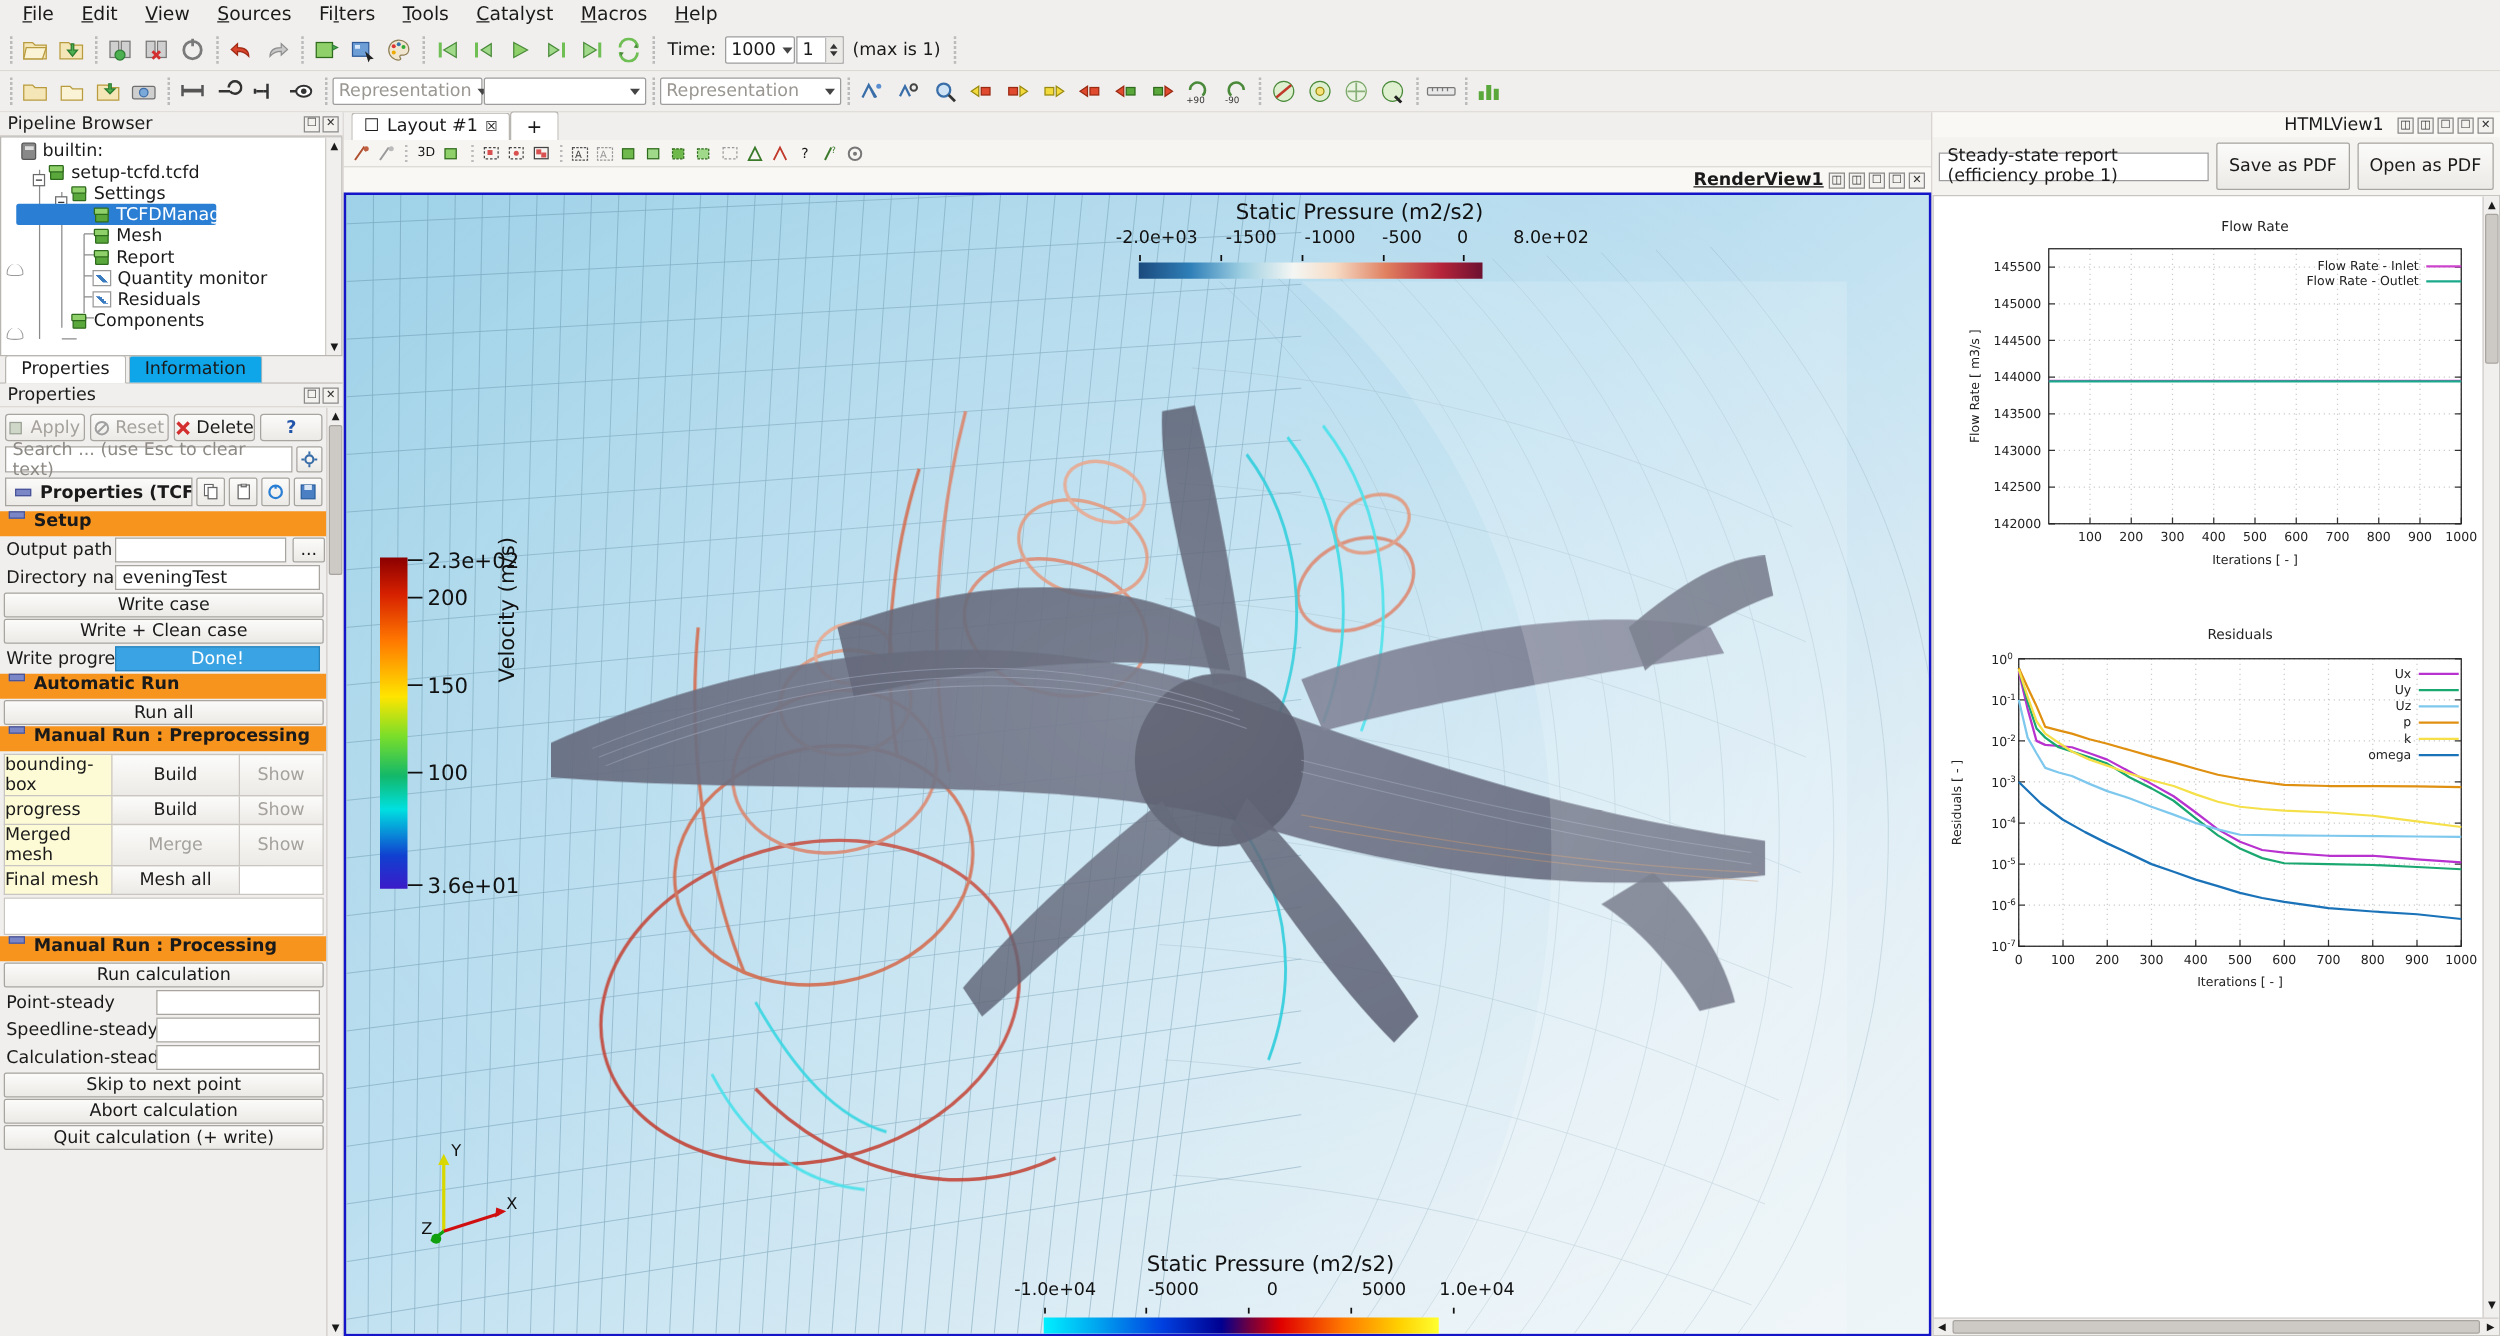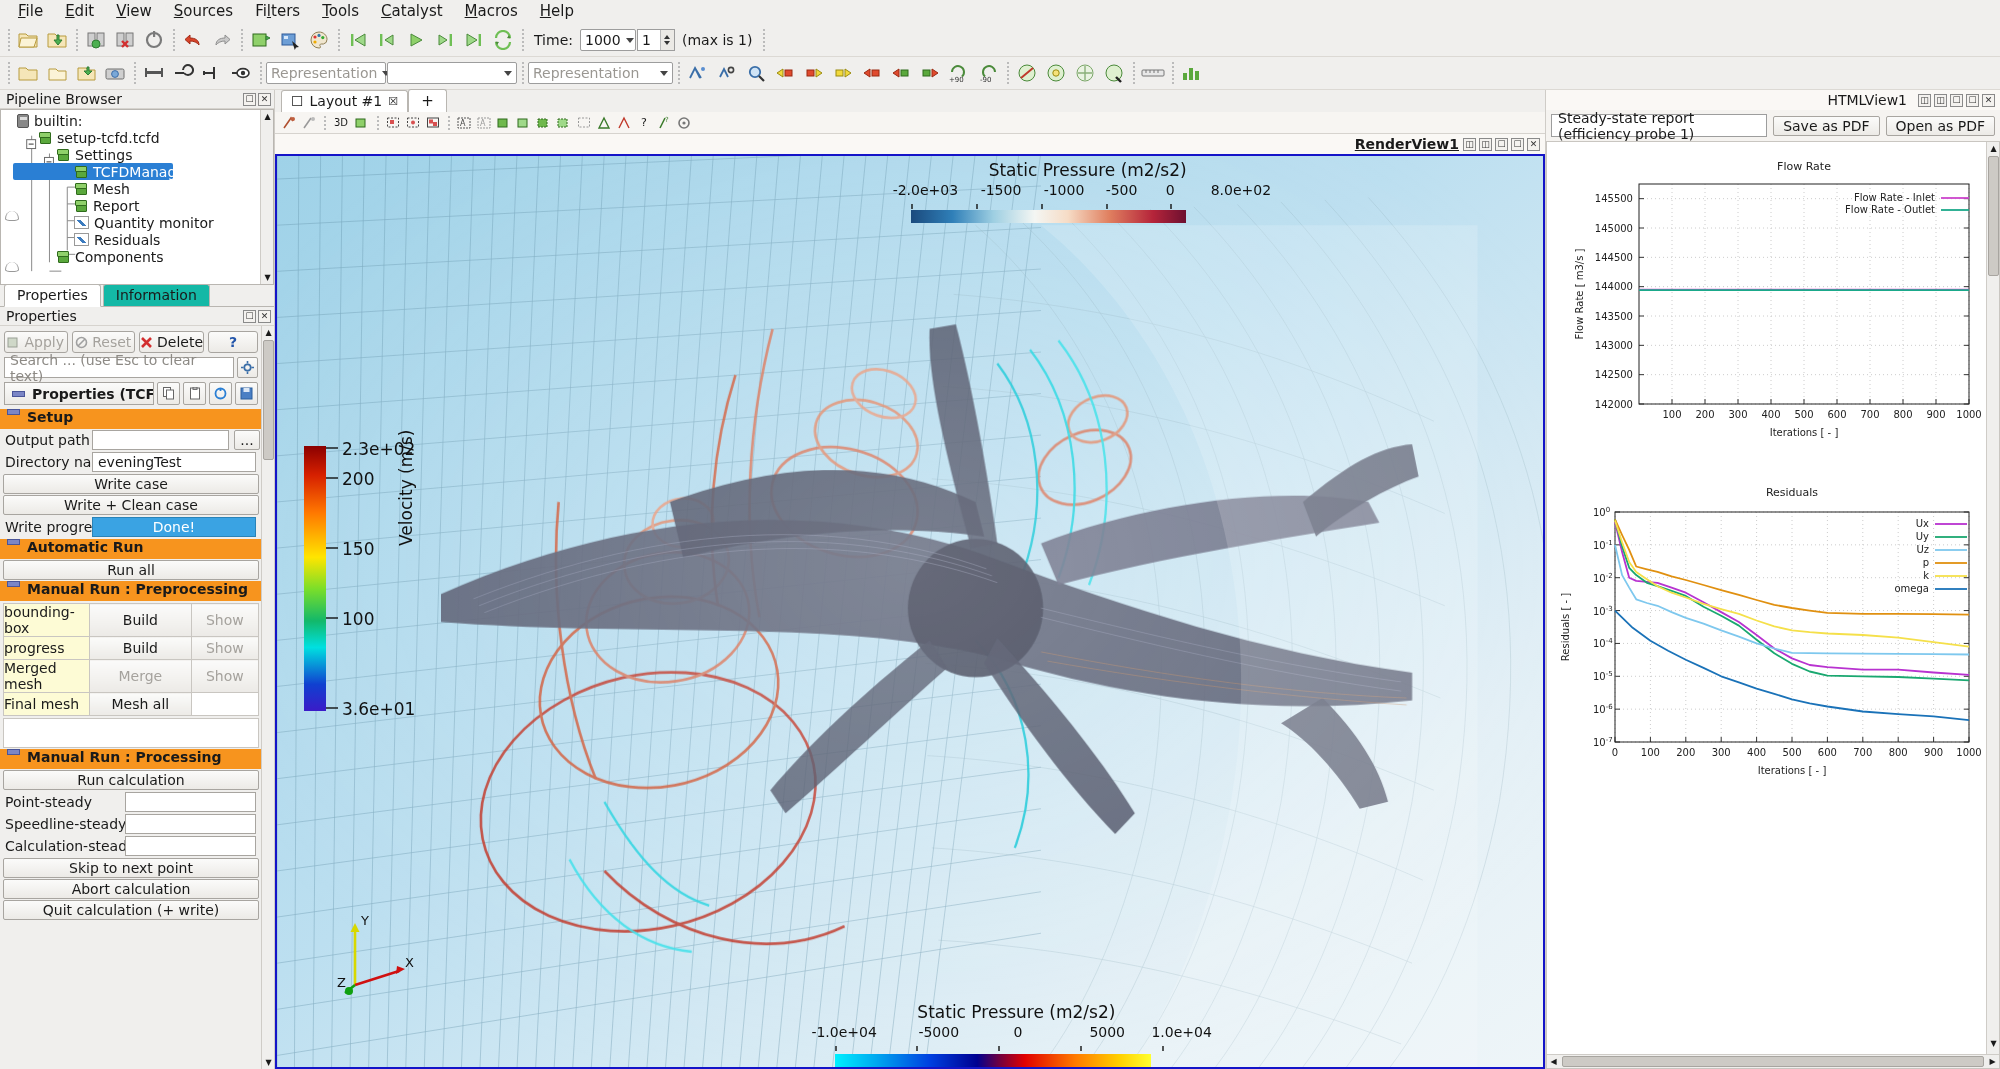--- a/index.html
+++ b/index.html
@@ -82,21 +82,21 @@
   .chrticon::after{content:"";position:absolute;left:1px;bottom:2px;width:11px;height:6px;
       background:linear-gradient(45deg,transparent 40%,#3b7bbf 40% 60%,transparent 60%);}
   .treelines{position:absolute;left:0;top:0;width:100%;height:100%;pointer-events:none;}
   .eyeicon{position:absolute;left:4px;width:14px;height:10px;border:1px solid #999;
       border-radius:50%/80% 80% 20% 20%;border-top:none;}
 
   
   .tabrow { display:flex; align-items:flex-end; height:22px; background:#f0efed;
             border-bottom:1px solid #b9b6b1; padding-left:4px;}
   .tab { padding:2px 12px 3px; font-size:14px; border:1px solid #b9b6b1;
-         border-bottom:none; background:#14b8a6; border-radius:3px 3px 0 0; margin-right:2px;}
+         border-bottom:none; background:#0ea5e9; border-radius:3px 3px 0 0; margin-right:2px;}
   .tab.active { background:#fff; border-bottom:1px solid #fff; margin-bottom:-1px; }
 
   
   #propscroll { flex:1; overflow:hidden; background:#f0efed; position:relative; }
   .propbtnrow { display:flex; gap:4px; padding:5px 4px 4px; }
   .pbtn { flex:1; height:22px; border:1px solid #a8a5a0; background:linear-gradient(#fbfbfa,#eceae6);
           border-radius:3px; font-size:14px; display:flex; align-items:center; justify-content:center; gap:4px;}
   .pbtn.disabled { color:#a5a29d; }
   .searchrow { display:flex; gap:3px; padding:0 4px 4px; }
   .searchinp { flex:1; height:21px; border:1px solid #a8a5a0; background:#fff; font-size:14px;
@@ -146,21 +146,21 @@
   
   .hbar { position:absolute; height:13px; }
   .ticklbl { position:absolute; font-size:14px; color:#111; white-space:nowrap; }
 
   
   .htmlbar { height:20px; display:flex; align-items:center; justify-content:flex-end;
              background:#faf8f5; padding-right:5px; gap:3px;}
   .htmlctrls { display:flex; gap:6px; padding:4px 5px; align-items:center; background:#f5f3f0;}
   .hcombo { height:23px; border:1px solid #9d9d9d; background:#fff; font-size:14px;
             display:flex; align-items:center; padding:0 6px; gap:8px; }
-  .hbtn { height:20px; border:1px solid #a8a5a0; background:linear-gradient(#fbfbfa,#eceae6);
+  .hbtn { height:38px; border:1px solid #a8a5a0; background:linear-gradient(#fbfbfa,#eceae6);
           font-size:14px; display:flex; align-items:center; padding:0 9px; border-radius:2px;}
   #htmlbody { flex:1; background:#fff; border:1px solid #c9c6c1; margin:0 0 0 0;
               position:relative; overflow:hidden; }
   .reportrow { display:flex; background:#f2f2f2; color:#808080; font-size:19px;
                padding:6px 0; margin:0 16px 0 32px;}
   .reportrow .c1 { width:54%; text-align:center; } .reportrow .c2 { width:46%; text-align:center;}
   .obarrow { width:13px;height:13px; display:flex;align-items:center;justify-content:center;font-size:8px;}
 
   svg { display:block; }
   .noselect { user-select:none; }

